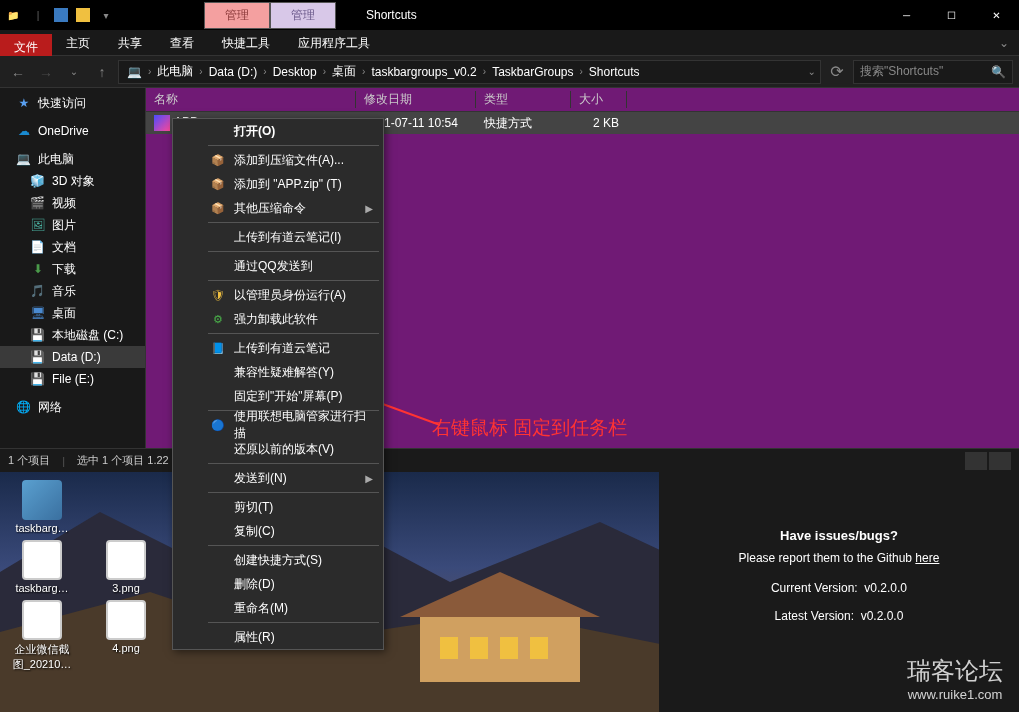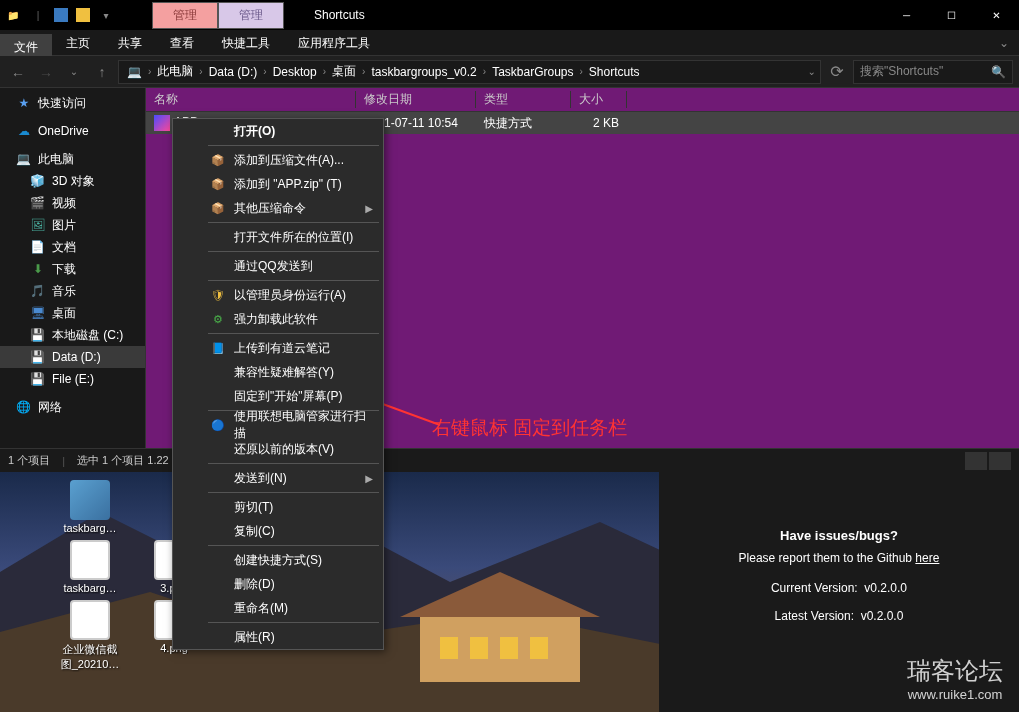--- a/index.html
+++ b/index.html
@@ -1,30 +1,30 @@
 <!DOCTYPE html>
 <html><head>
 <meta charset="utf-8">
 <style>
 * { margin: 0; padding: 0; box-sizing: border-box; font-family: "Microsoft YaHei", "Segoe UI", sans-serif; }
 body { background: #000; width: 1019px; height: 712px; overflow: hidden; position: relative; }
 .explorer { position: absolute; top: 0; left: 0; width: 1019px; height: 472px; background: #191919; display: flex; flex-direction: column; }
 .titlebar { height: 30px; background: #000; display: flex; align-items: center; }
 .titlebar-icons { display: flex; align-items: center; padding-left: 6px; gap: 8px; }
 .tb-icon { width: 16px; height: 16px; display: flex; align-items: center; justify-content: center; color: #fff; font-size: 10px; }
-.titlebar-tabs { display: flex; margin-left: 38px; }
+.titlebar-tabs { display: flex; margin-left: 90px; }
 .ttab { padding: 4px 20px; font-size: 12px; border: 1px solid #555; }
 .ttab.pink { background: #f4a0a0; color: #8b3a3a; }
 .ttab.purple { background: #d8c8e8; color: #6b5a8b; }
 .title-text { color: #fff; font-size: 12px; margin-left: 30px; }
 .win-controls { margin-left: auto; display: flex; }
 .win-btn { width: 45px; height: 30px; display: flex; align-items: center; justify-content: center; color: #fff; font-size: 10px; }
 .ribbon-tabs { height: 26px; background: #191919; display: flex; align-items: center; border-bottom: 1px solid #333; }
 .ribbon-tab { padding: 0 14px; height: 26px; line-height: 26px; font-size: 12px; color: #fff; }
-.ribbon-tab.file { background: #404040; margin-top: 8px; }
+.ribbon-tab.file { background: #b91c1c; margin-top: 8px; }
 .toolbar { height: 32px; background: #202020; display: flex; align-items: center; border-bottom: 1px solid #333; padding: 0 6px; gap: 4px; }
 .nav-btn { width: 24px; height: 24px; display: flex; align-items: center; justify-content: center; color: #888; font-size: 14px; }
 .breadcrumb { flex: 1; height: 24px; background: #191919; border: 1px solid #333; display: flex; align-items: center; font-size: 12px; color: #fff; padding: 0 4px; }
 .bc-item { padding: 0 4px; }
 .bc-sep { color: #888; padding: 0 2px; font-size: 10px; }
 .refresh-btn { width: 24px; height: 24px; display: flex; align-items: center; justify-content: center; color: #888; }
 .searchbox { width: 160px; height: 24px; background: #191919; border: 1px solid #333; display: flex; align-items: center; font-size: 12px; color: #888; padding: 0 6px; }
 .main-area { flex: 1; display: flex; overflow: hidden; }
 .sidebar { width: 146px; background: #191919; border-right: 1px solid #333; padding: 4px 0; overflow: hidden; }
 .side-item { display: flex; align-items: center; height: 22px; padding-left: 16px; font-size: 12px; color: #fff; gap: 6px; }
@@ -46,21 +46,21 @@
 .cm-item.bold { font-weight: bold; }
 .cm-sep { height: 1px; background: #555; margin: 2px 4px; }
 .cm-icon { position: absolute; left: 6px; width: 16px; height: 16px; display: flex; align-items: center; justify-content: center; font-size: 11px; }
 .cm-arrow { margin-left: auto; color: #aaa; font-size: 10px; }
 
 .annotation-arrow { position: absolute; top: 365px; left: 280px; z-index: 99; }
 .annotation-text { position: absolute; top: 415px; left: 432px; color: #ff3333; font-size: 19px; z-index: 99; }
 
 .desktop-area { position: absolute; top: 472px; left: 0; width: 1019px; height: 240px; background: linear-gradient(to bottom, #1a2847 0%, #2d3a5a 30%, #8b5a3c 70%, #a06838 100%); overflow: hidden; }
 .desktop-icons { position: absolute; top: 8px; left: 10px; display: flex; flex-direction: column; gap: 6px; }
-.di-row { display: flex; gap: 20px; margin-left: 48px; }
+.di-row { display: flex; gap: 20px; }
 .di { width: 64px; display: flex; flex-direction: column; align-items: center; gap: 2px; }
 .di-img { width: 40px; height: 40px; background: #4a7ac7; border-radius: 4px; }
 .di-img.box { background: linear-gradient(135deg,#5aa0d0,#3a70a0); }
 .di-img.pic { background: #fff; border: 2px solid #ccc; }
 .di-label { font-size: 11px; color: #fff; text-shadow: 1px 1px 2px #000; text-align: center; max-width: 64px; overflow: hidden; }
 
 .bgapp { position: absolute; top: 472px; right: 0; width: 360px; height: 240px; background: #1a1a1a; color: #fff; font-size: 12px; padding: 56px 20px; text-align: center; }
 .bgapp-title { font-weight: bold; margin-bottom: 8px; font-size: 13px; }
 .bgapp-line { margin-bottom: 16px; }
 .bgapp-link { text-decoration: underline; }
@@ -232,21 +232,21 @@
   <div class="cm-item">
       <span class="cm-icon">📦</span>
       <span>添加到 "APP.zip" (T)</span>
     </div>
   <div class="cm-item">
       <span class="cm-icon">📦</span>
       <span>其他压缩命令</span>
       <span class="cm-arrow">▶</span>
     </div>
   <div class="cm-sep"></div>
-  <div class="cm-item">打开文件所在的位置(I)</div>
+  <div class="cm-item">上传到有道云笔记(I)</div>
   <div class="cm-sep"></div>
   <div class="cm-item">通过QQ发送到</div>
   <div class="cm-sep"></div>
   <div class="cm-item">
       <span class="cm-icon" style="color:#f0c040">🛡</span>
       <span>以管理员身份运行(A)</span>
     </div>
   <div class="cm-item">
       <span class="cm-icon" style="color:#4ab04a">⚙</span>
       <span>强力卸载此软件</span>

